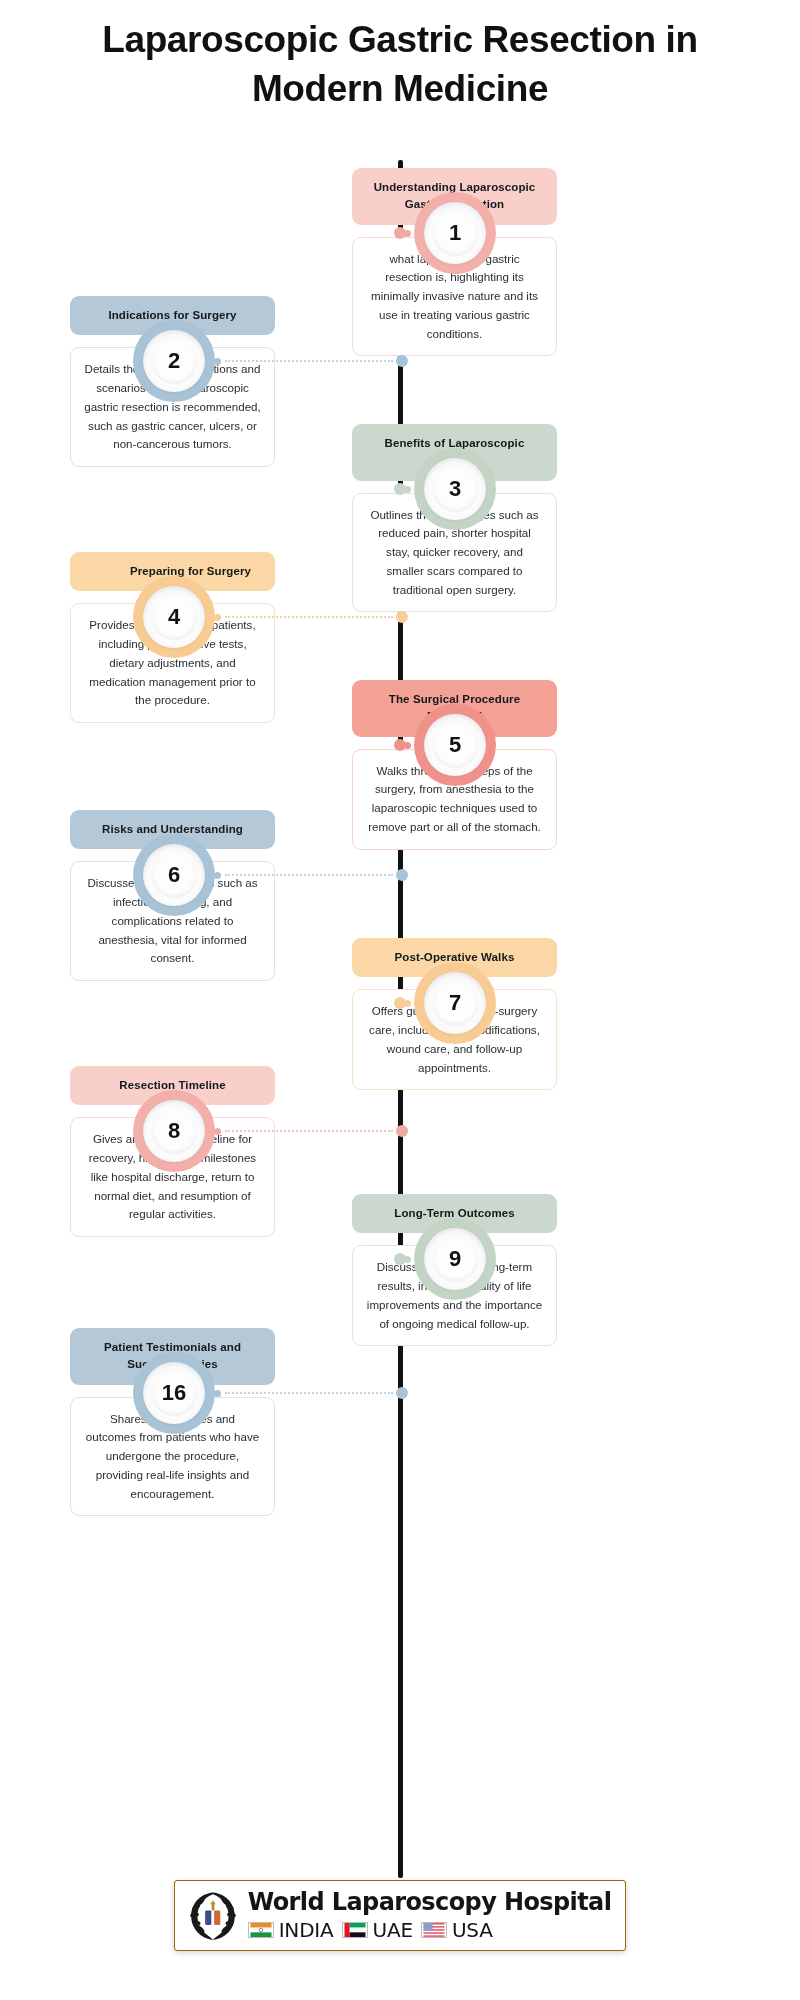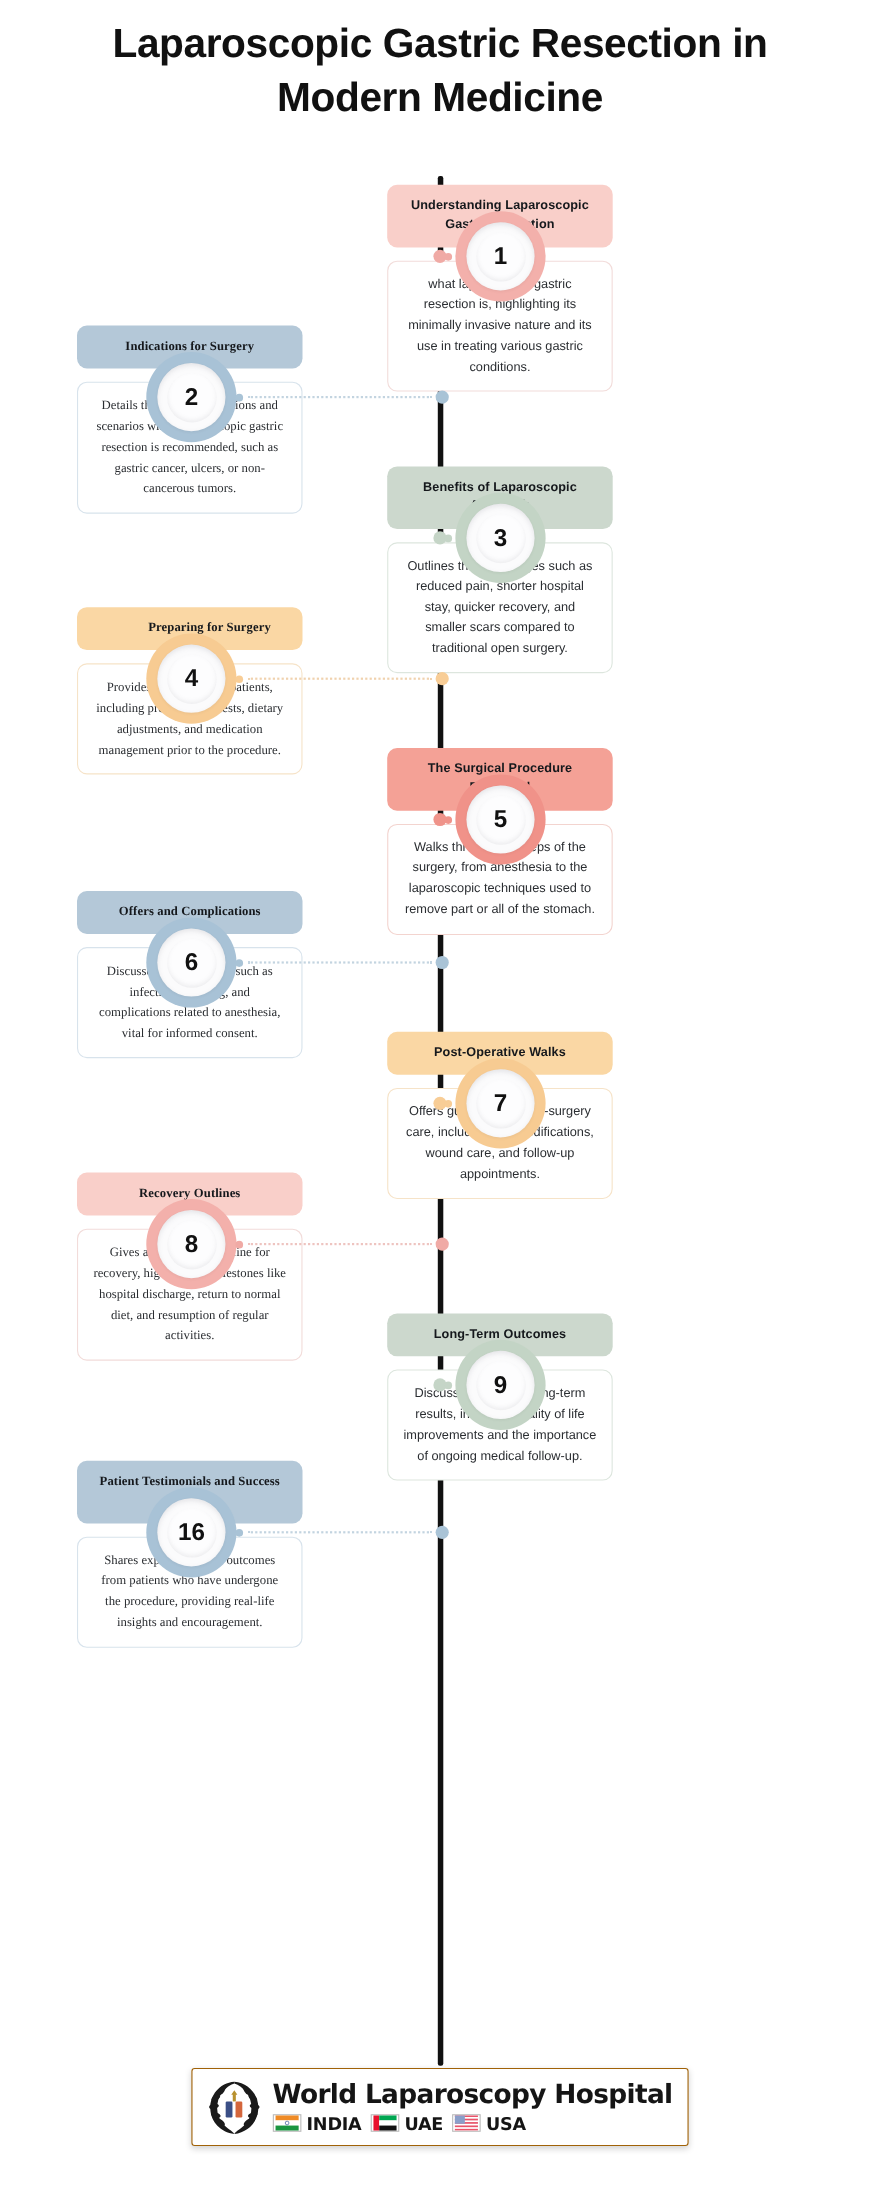--- a/index.html
+++ b/index.html
@@ -35,21 +35,21 @@
 
   
   .timeline { position: absolute; top: 0; left: 0; width: 800px; }
 
   .row { position: absolute; width: 800px; }
 
   .col {
     position: absolute;
     width: 205px;
   }
-  .col.left  { left: 70px; font-family: Liberation Serif, serif;  }
+  .col.left  { left: 70px;  }
   .col.right { left: 352px; }
 
   .head {
     border-radius: 9px;
     padding: 11px 12px;
     text-align: center;
     font-size: 11.5px;
     font-weight: bold;
     line-height: 1.5;
     color: #15181c;
@@ -137,21 +137,21 @@
     line-height: 1.05;
     white-space: nowrap;
   }
   .flag-row {
     display: flex; align-items: center; gap: 5px;
     margin-top: 3px;
   }
   .flag { width: 26px; height: 16px; display: block; border: 1px solid #bbb; }
   .cname {
     font-family: "DejaVu Sans", sans-serif;
-    font-size: 16px; font-weight: bold; color: #151515;
+    font-size: 20px; font-weight: normal; color: #151515;
     letter-spacing: -0.2px; margin-right: 3px;
   }
   .site-url {
     margin-top: 16px;
     font-size: 17.5px;
     color: #1c1f22;
     letter-spacing: 0.2px;
   }
 </style>
 </head>
@@ -237,21 +237,21 @@
         <span class="num">5</span>
       </div>
       <div class="conn" style="top: 59px; left: 394px; width: 17px;">
         <span class="spinedot" style="left:0;background:#ef938a"></span>
         <span class="dots" style="left:18px;width:-3px;border-top-color:#eeb8b1"></span>
         <span class="enddot" style="left:10px;background:#ef938a"></span>
       </div>
     </div>
     <div class="row" style="top: 810px;">
       <div class="col left">
-        <div class="head" style="background: rgb(180, 200, 216);">Offers and Complications</div>
+        <div class="head" style="background: rgb(180, 200, 216);">Risks and Understanding</div>
         <div class="desc" style="border-color: rgb(216, 227, 236);">Discusses potential risks such as infection, bleeding, and complications related to anesthesia, vital for informed consent.</div>
       </div>
       <div class="medal" style="left: 133px; top: 24px; background: rgb(168, 194, 214);">
         <div class="ring2"></div>
         <div class="ring3"></div>
         <span class="num">6</span>
       </div>
       <div class="conn" style="top: 59px; left: 214px; width: 196px;">
         <span class="enddot" style="left:0;background:#a9c3d6"></span>
         <span class="dots" style="left:11px;width:168px;border-top-color:#c3d4e0"></span>
@@ -269,21 +269,21 @@
         <span class="num">7</span>
       </div>
       <div class="conn" style="top: 59px; left: 394px; width: 17px;">
         <span class="spinedot" style="left:0;background:#f8cd96"></span>
         <span class="dots" style="left:18px;width:-3px;border-top-color:#f0d2ae"></span>
         <span class="enddot" style="left:10px;background:#f8cd96"></span>
       </div>
     </div>
     <div class="row" style="top: 1066px;">
       <div class="col left">
-        <div class="head" style="background: rgb(249, 207, 201);">Recovery Outlines</div>
+        <div class="head" style="background: rgb(249, 207, 201);">Resection Timeline</div>
         <div class="desc" style="border-color: rgb(242, 220, 218);">Gives an estimated timeline for recovery, highlighting milestones like hospital discharge, return to normal diet, and resumption of regular activities.</div>
       </div>
       <div class="medal" style="left: 133px; top: 24px; background: rgb(243, 176, 171);">
         <div class="ring2"></div>
         <div class="ring3"></div>
         <span class="num">8</span>
       </div>
       <div class="conn" style="top: 59px; left: 214px; width: 196px;">
         <span class="enddot" style="left:0;background:#f0aaa5"></span>
         <span class="dots" style="left:11px;width:168px;border-top-color:#eec4c0"></span>

